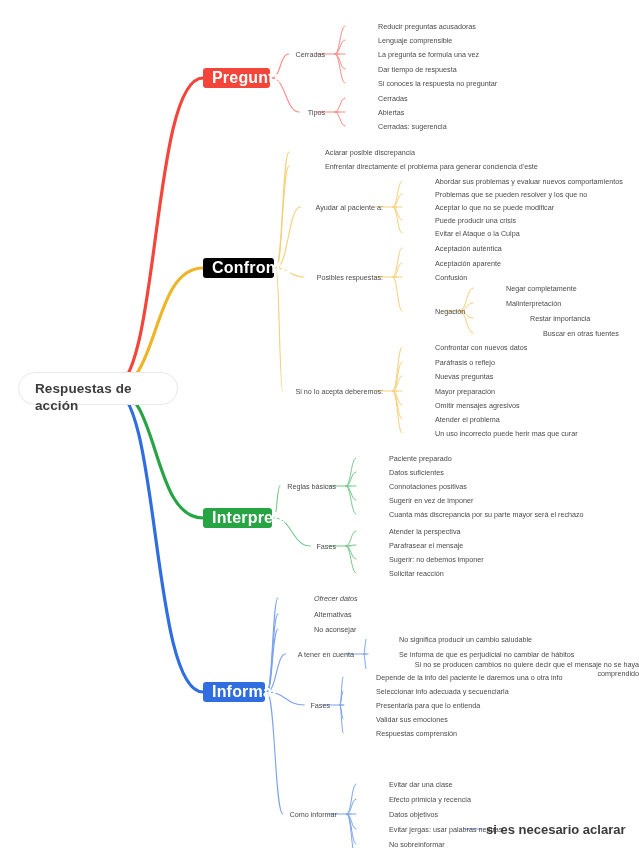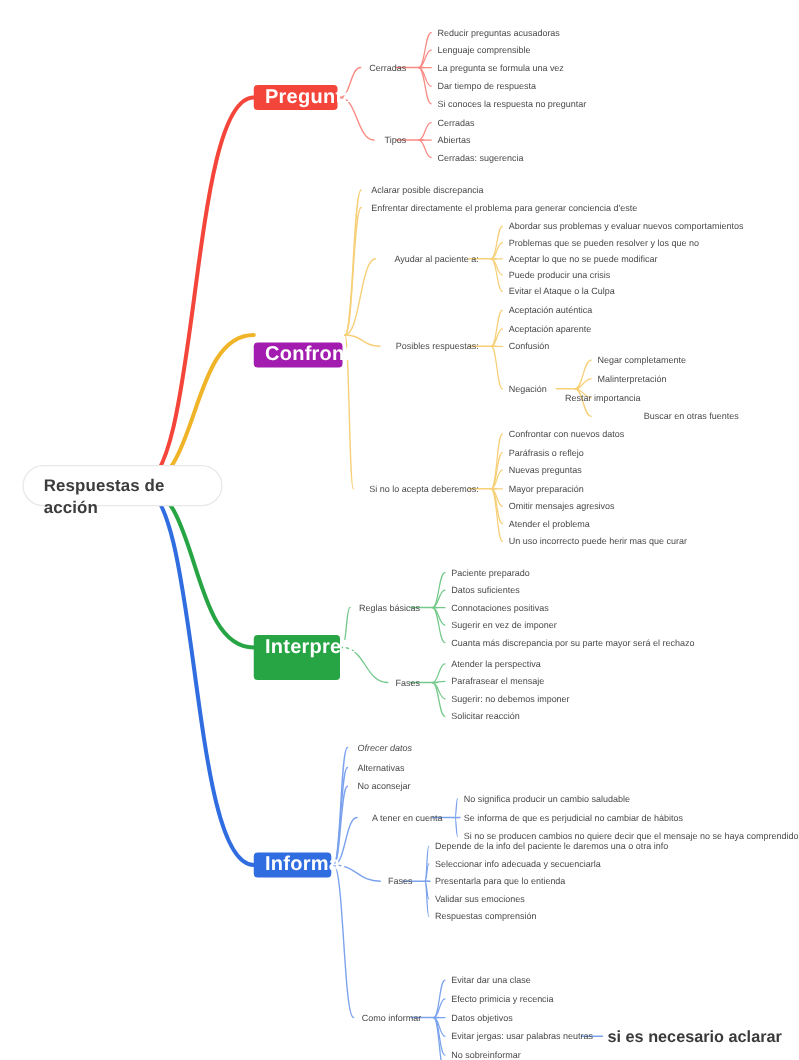--- a/index.html
+++ b/index.html
@@ -60,20 +60,21 @@
     transform: translateY(-50%);
     text-align: right;
   }
   
   .l3-node {
     position: absolute;
     font-size: 7.2px;
     color: #4a4a4a;
     transform: translateY(-50%);
     text-align: right;
+    margin-left: 28px;
   }
   .l4-node {
     position: absolute;
     font-size: 13px;
     color: #3a3a3a;
     font-weight: 700;
     transform: translateY(-50%);
     text-align: left;
   }
 </style>
@@ -171,47 +172,47 @@
       <div class="l2-node" style="right: 314px; top: 54px; color: rgb(74, 74, 74);">Cerradas</div>
       <div class="l3-node" style="left: 350px; top: 26px; color: rgb(74, 74, 74);">Reducir preguntas acusadoras</div>
       <div class="l3-node" style="left: 350px; top: 40px; color: rgb(74, 74, 74);">Lenguaje comprensible</div>
       <div class="l3-node" style="left: 350px; top: 54px; color: rgb(74, 74, 74);">La pregunta se formula una vez</div>
       <div class="l3-node" style="left: 350px; top: 69px; color: rgb(74, 74, 74);">Dar tiempo de respuesta</div>
       <div class="l3-node" style="left: 350px; top: 83px; color: rgb(74, 74, 74);">Si conoces la respuesta no preguntar</div>
       <div class="l2-node" style="right: 314px; top: 112px; color: rgb(74, 74, 74);">Tipos</div>
       <div class="l3-node" style="left: 350px; top: 98px; color: rgb(74, 74, 74);">Cerradas</div>
       <div class="l3-node" style="left: 350px; top: 112px; color: rgb(74, 74, 74);">Abiertas</div>
       <div class="l3-node" style="left: 350px; top: 126px; color: rgb(74, 74, 74);">Cerradas: sugerencia</div>
-      <div class="l1-node" style="left: 203px; top: 274px; width: 71px; height: 20px; line-height: 12px; background: #a21caf;">Confrontar</div>
+      <div class="l1-node" style="left: 203px; top: 258px; width: 71px; height: 20px; line-height: 12px; background: #000000;">Confrontar</div>
       <div class="l3-node" style="left: 297px; top: 152px; color: rgb(74, 74, 74);">Aclarar posible discrepancia</div>
       <div class="l3-node" style="left: 297px; top: 166px; color: rgb(74, 74, 74);">Enfrentar directamente el problema para generar conciencia d'este</div>
       <div class="l2-node" style="right: 256px; top: 207px; color: rgb(74, 74, 74);">Ayudar al paciente a:</div>
       <div class="l3-node" style="left: 407px; top: 181px; color: rgb(74, 74, 74);">Abordar sus problemas y evaluar nuevos comportamientos</div>
       <div class="l3-node" style="left: 407px; top: 194px; color: rgb(74, 74, 74);">Problemas que se pueden resolver y los que no</div>
       <div class="l3-node" style="left: 407px; top: 207px; color: rgb(74, 74, 74);">Aceptar lo que no se puede modificar</div>
       <div class="l3-node" style="left: 407px; top: 220px; color: rgb(74, 74, 74);">Puede producir una crisis</div>
       <div class="l3-node" style="left: 407px; top: 233px; color: rgb(74, 74, 74);">Evitar el Ataque o la Culpa</div>
       <div class="l2-node" style="right: 256px; top: 277px; color: rgb(74, 74, 74);">Posibles respuestas:</div>
       <div class="l3-node" style="left: 407px; top: 248px; color: rgb(74, 74, 74);">Aceptación auténtica</div>
       <div class="l3-node" style="left: 407px; top: 263px; color: rgb(74, 74, 74);">Aceptación aparente</div>
       <div class="l3-node" style="left: 407px; top: 277px; color: rgb(74, 74, 74);">Confusión</div>
       <div class="l3-node" style="left: 407px; top: 311px; color: rgb(74, 74, 74);">Negación</div>
       <div class="l3-node" style="left: 478px; top: 288px; color: rgb(74, 74, 74);">Negar completamente</div>
       <div class="l3-node" style="left: 478px; top: 303px; color: rgb(74, 74, 74);">Malinterpretación</div>
-      <div class="l3-node" style="left: 452px; top: 318px; color: rgb(74, 74, 74);">Restar importancia</div>
+      <div class="l3-node" style="left: 502px; top: 318px; color: rgb(74, 74, 74);">Restar importancia</div>
       <div class="l3-node" style="left: 478px; top: 333px; color: rgb(74, 74, 74); padding-left: 37px;">Buscar en otras fuentes</div>
       <div class="l2-node" style="right: 256px; top: 391px; color: rgb(74, 74, 74);">Si no lo acepta deberemos:</div>
       <div class="l3-node" style="left: 407px; top: 347px; color: rgb(74, 74, 74);">Confrontar con nuevos datos</div>
       <div class="l3-node" style="left: 407px; top: 362px; color: rgb(74, 74, 74);">Paráfrasis o reflejo</div>
       <div class="l3-node" style="left: 407px; top: 376px; color: rgb(74, 74, 74);">Nuevas preguntas</div>
       <div class="l3-node" style="left: 407px; top: 391px; color: rgb(74, 74, 74);">Mayor preparación</div>
       <div class="l3-node" style="left: 407px; top: 405px; color: rgb(74, 74, 74);">Omitir mensajes agresivos</div>
       <div class="l3-node" style="left: 407px; top: 419px; color: rgb(74, 74, 74);">Atender el problema</div>
       <div class="l3-node" style="left: 407px; top: 433px; color: rgb(74, 74, 74);">Un uso incorrecto puede herir mas que curar</div>
-      <div class="l1-node" style="left: 203px; top: 508px; width: 69px; height: 36px; line-height: 12px; background: rgb(39, 165, 68);">Interpretar</div>
+      <div class="l1-node" style="left: 203px; top: 508px; width: 69px; height: 20px; line-height: 12px; background: rgb(39, 165, 68);">Interpretar</div>
       <div class="l2-node" style="right: 303px; top: 486px; color: rgb(74, 74, 74);">Reglas básicas</div>
       <div class="l3-node" style="left: 361px; top: 458px; color: rgb(74, 74, 74);">Paciente preparado</div>
       <div class="l3-node" style="left: 361px; top: 472px; color: rgb(74, 74, 74);">Datos suficientes</div>
       <div class="l3-node" style="left: 361px; top: 486px; color: rgb(74, 74, 74);">Connotaciones positivas</div>
       <div class="l3-node" style="left: 361px; top: 500px; color: rgb(74, 74, 74);">Sugerir en vez de imponer</div>
       <div class="l3-node" style="left: 361px; top: 514px; color: rgb(74, 74, 74);">Cuanta más discrepancia por su parte mayor será el rechazo</div>
       <div class="l2-node" style="right: 303px; top: 546px; color: rgb(74, 74, 74);">Fases</div>
       <div class="l3-node" style="left: 361px; top: 531px; color: rgb(74, 74, 74);">Atender la perspectiva</div>
       <div class="l3-node" style="left: 361px; top: 545px; color: rgb(74, 74, 74);">Parafrasear el mensaje</div>
       <div class="l3-node" style="left: 361px; top: 559px; color: rgb(74, 74, 74);">Sugerir: no debemos imponer</div>

